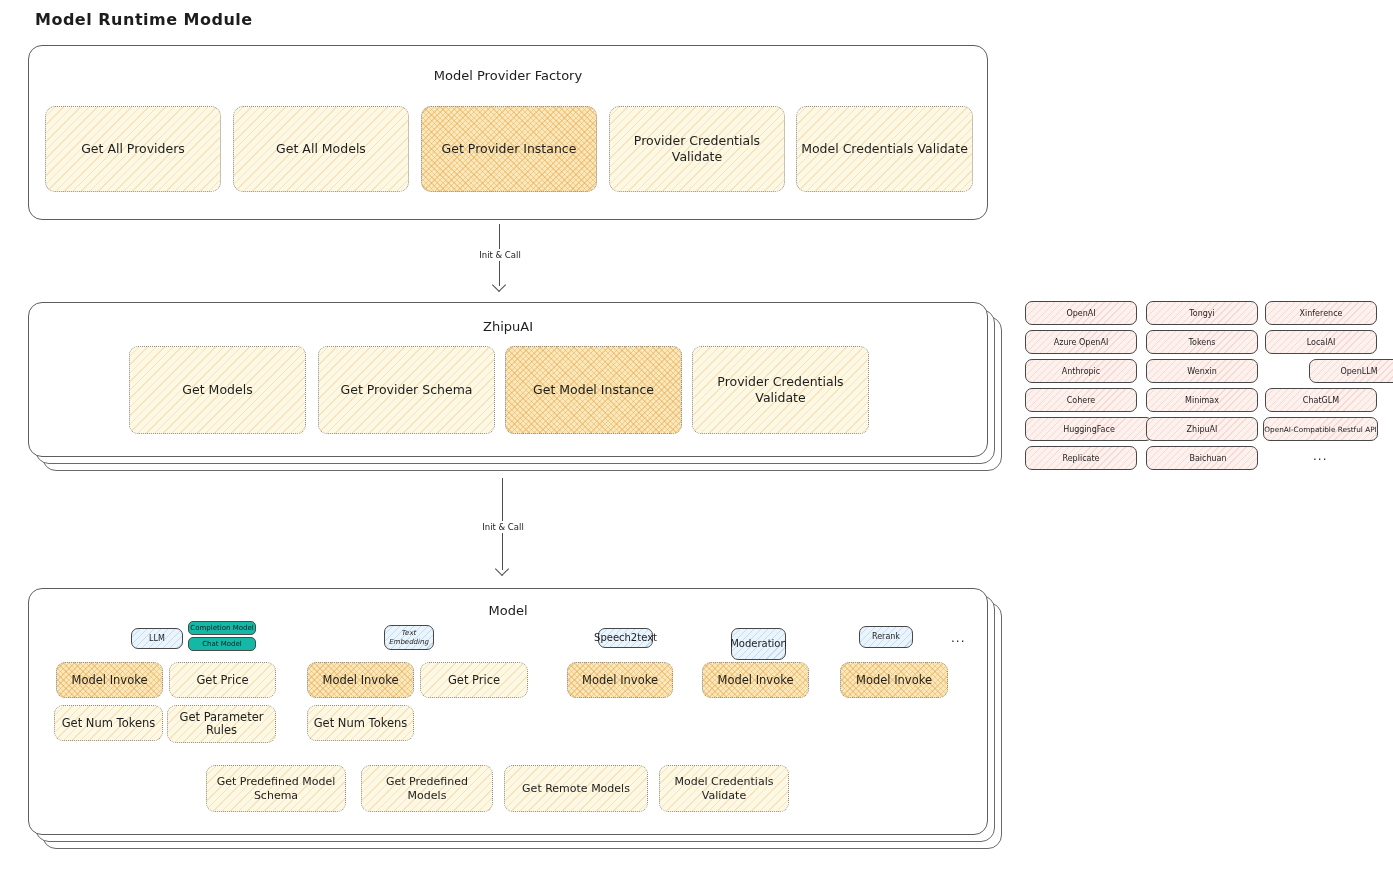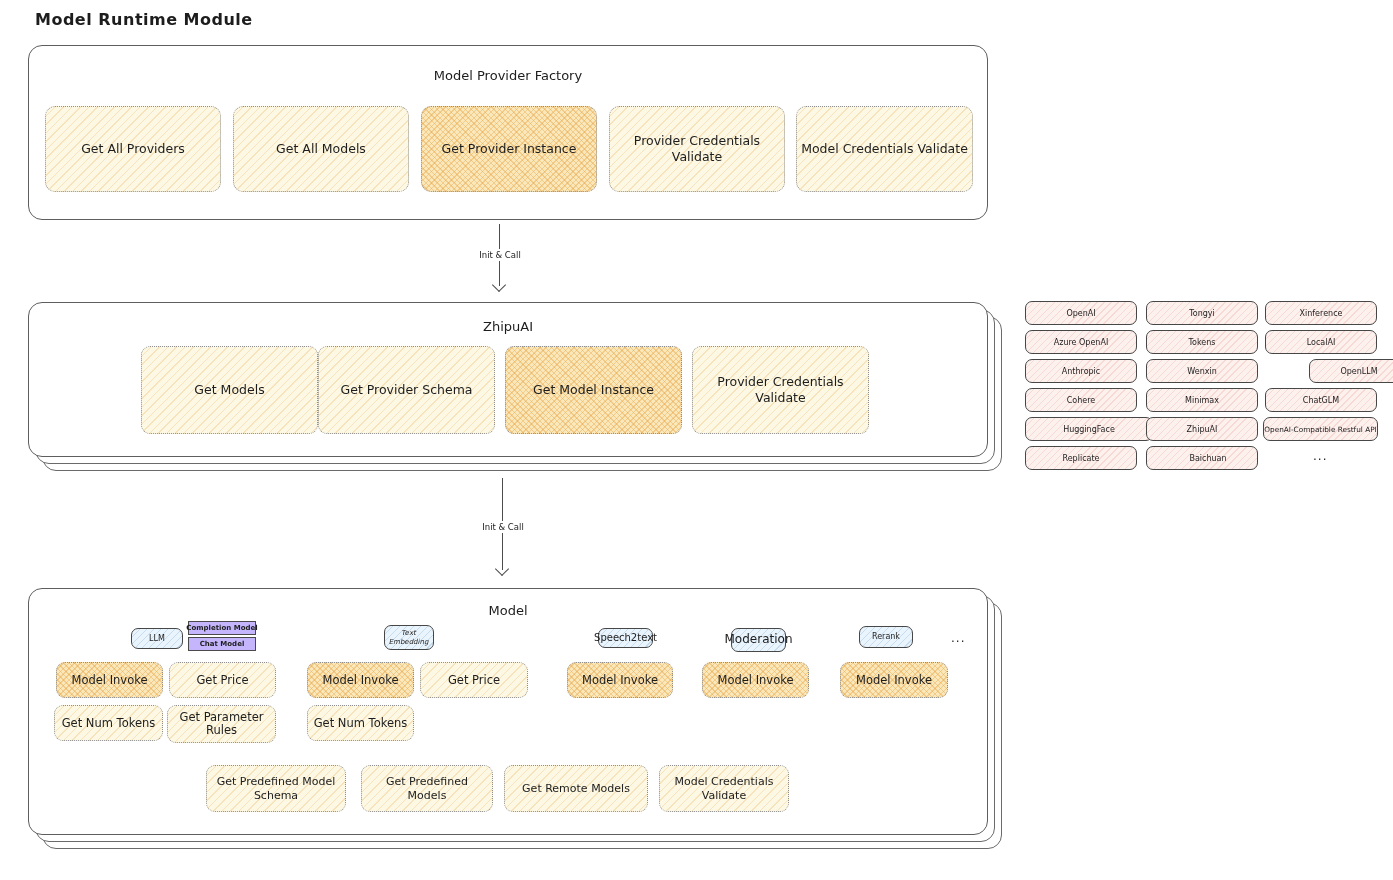--- a/index.html
+++ b/index.html
@@ -55,24 +55,24 @@
     position:absolute; box-sizing:border-box;
     border:1.4px solid #474747; border-radius:7px;
     background: repeating-linear-gradient(135deg, rgba(124,170,215,0.33) 0 1px, transparent 1px 5px) #eaf4fc;
     display:flex; align-items:center; justify-content:center;
     font-size:8px; text-align:center; line-height:1.15; padding:1px;
   }
   .tag.two-line { font-size:7px; }
 
   
   .wtag {
-    position:absolute; box-sizing:border-box; background:#c4b5fd;
-    border:1.3px solid #4a4a4a; border-radius:0;
+    position:absolute; box-sizing:border-box; background:#14b8a6;
+    border:1.3px solid #4a4a4a; border-radius:5px;
     display:flex; align-items:center; justify-content:center;
-    font-size:7px; white-space:nowrap;font-weight:bold;
+    font-size:7px; white-space:nowrap;
   }
 
   .ellipsis-text { position:absolute; font-size:12px; letter-spacing:1px; color:#222; }
 
   
   .arrow-line { position:absolute; width:0; border-left:1.5px solid #4c4c4c; }
   .arrow-head {
     position:absolute; width:9px; height:9px;
     border-left:1.5px solid #4c4c4c; border-bottom:1.5px solid #4c4c4c;
     transform:rotate(-45deg);
@@ -99,21 +99,21 @@
   </div>
 
   <div class="arrow-line" style="left:499px; top:224px; height:62px;"></div>
   <div class="arrow-head" style="left:494px; top:280px;"></div>
   <div class="arrow-label" style="left:500px; top:249px;">Init &amp; Call</div>
 
   <div class="layer" style="left:42px; top:316px; width:960px; height:155px;"></div>
   <div class="layer" style="left:35px; top:309px; width:960px; height:155px;"></div>
   <div class="section" style="left:28px; top:302px; width:960px; height:155px;">
     <div class="section-title" style="top:16px;">ZhipuAI</div>
-    <div class="ybox small" style="left:112px; top:43px; width:177px; height:88px; font-size:12.5px;">Get Models</div>
+    <div class="ybox small" style="left:100px; top:43px; width:177px; height:88px; font-size:12.5px;">Get Models</div>
     <div class="ybox small" style="left:289px; top:43px; width:177px; height:88px; font-size:12.5px;">Get Provider Schema</div>
     <div class="ybox small hl" style="left:476px; top:43px; width:177px; height:88px; font-size:12.5px;">Get Model Instance</div>
     <div class="ybox small" style="left:663px; top:43px; width:177px; height:88px; font-size:12.5px;">Provider Credentials Validate</div>
   </div>
 
   <div class="pcell" style="left:1025px; top:301px; width:112px;">OpenAI</div>
   <div class="pcell" style="left:1025px; top:330px; width:112px;">Azure OpenAI</div>
   <div class="pcell" style="left:1025px; top:359px; width:112px;">Anthropic</div>
   <div class="pcell" style="left:1025px; top:388px; width:112px;">Cohere</div>
   <div class="pcell" style="left:1025px; top:417px; width:128px;">HuggingFace</div>
@@ -140,21 +140,21 @@
   <div class="layer" style="left:42px; top:602px; width:960px; height:247px;"></div>
   <div class="layer" style="left:35px; top:595px; width:960px; height:247px;"></div>
   <div class="section" style="left:28px; top:588px; width:960px; height:247px;">
     <div class="section-title" style="top:14px;">Model</div>
 
     <div class="tag" style="left:102px; top:39px; width:52px; height:21px;">LLM</div>
     <div class="wtag" style="left:159px; top:32px; width:68px; height:14px;">Completion Model</div>
     <div class="wtag" style="left:159px; top:48px; width:68px; height:14px;">Chat Model</div>
     <div class="tag two-line" style="left:355px; top:36px; width:50px; height:25px;font-style:italic;">Text Embedding</div>
     <div class="tag" style="left:569px; top:39px; width:55px; height:20px; font-size:10px;">Speech2text</div>
-    <div class="tag" style="left:702px; top:39px; width:55px; height:24px; font-size:12px;">Moderation</div>
+    <div class="tag" style="left:702px; top:39px; width:55px; height:32px; font-size:10px;">Moderation</div>
     <div class="tag" style="left:830px; top:37px; width:54px; height:22px;">Rerank</div>
     <div class="ellipsis-text" style="left:922px; top:42px;">...</div>
 
     <div class="ybox small hl" style="left:27px;  top:73px; width:107px; height:36px;">Model Invoke</div>
     <div class="ybox small" style="left:140px; top:73px; width:107px; height:36px;">Get Price</div>
     <div class="ybox small hl" style="left:278px; top:73px; width:107px; height:36px;">Model Invoke</div>
     <div class="ybox small" style="left:391px; top:73px; width:108px; height:36px;">Get Price</div>
     <div class="ybox small hl" style="left:538px; top:73px; width:106px; height:36px;">Model Invoke</div>
     <div class="ybox small hl" style="left:673px; top:73px; width:107px; height:36px;">Model Invoke</div>
     <div class="ybox small hl" style="left:811px; top:73px; width:108px; height:36px;">Model Invoke</div>

